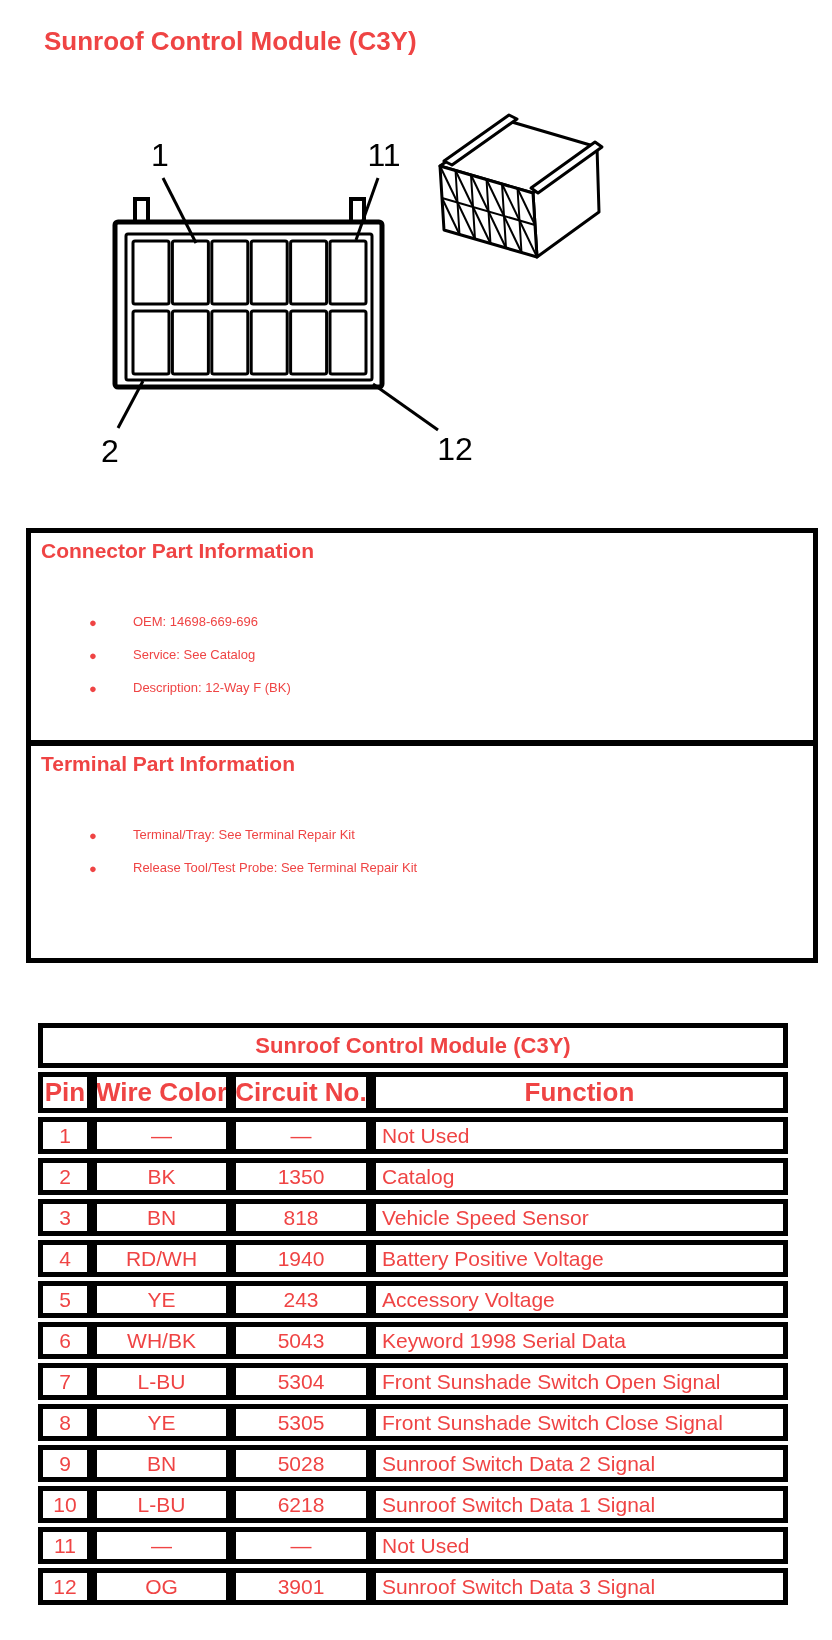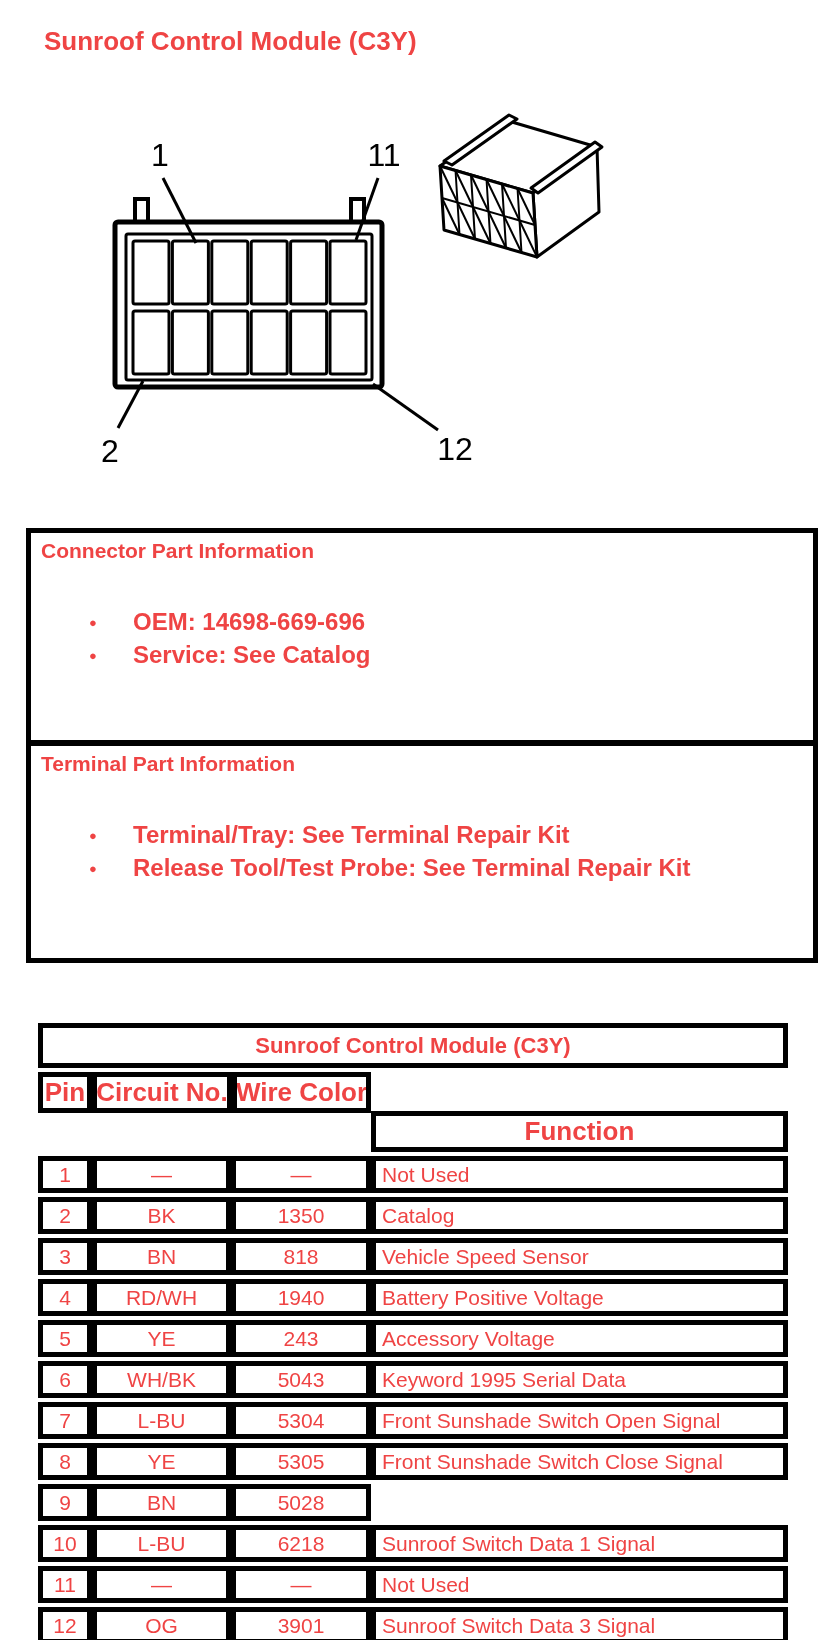--- a/index.html
+++ b/index.html
@@ -24,21 +24,21 @@
     width:792px; height:435px;
     border:5px solid #000; box-sizing:border-box;
     background:#fff;
   }
   .info-section { padding:6px 10px 0 10px; box-sizing:border-box; }
   .info-section.first { height:213px; border-bottom:6px solid #000; }
   .info-heading { margin:0; font-size:21px; font-weight:bold; }
   .info-list { list-style:none; margin:42px 0 0 0; padding:0; }
   .info-list li {
     position:relative; padding-left:92px;
-    font-size:24px; line-height:33px; white-space:nowrap;font-weight:bold;
+    font-size:13px; line-height:33px; white-space:nowrap;
   }
   .info-list li::before {
     content:"●"; position:absolute; left:48px; top:1px;
     font-size:13px; line-height:33px;
   }
   
   .pin-table { position:absolute; left:38px; top:1023px; width:750px; }
   .t-titlerow {
     border:5px solid #000; box-sizing:border-box;
     height:45px; margin-bottom:4px;
@@ -51,21 +51,21 @@
     border:5px solid #000; box-sizing:border-box;
     height:37px; background:#fff;
     display:flex; align-items:center; justify-content:center;
     font-size:21px; overflow:hidden; white-space:nowrap;
   }
   .t-row.header .cell { height:41px; font-weight:bold; font-size:26px; }
   .t-row .c0 { flex:0 0 54px; }
   .t-row .c1 { flex:0 0 139px; }
   .t-row .c2 { flex:0 0 140px; }
   .t-row .c3 { flex:1 1 auto; justify-content:flex-start; padding-left:6px; }
-  .t-row.header .c3 { justify-content:center; padding-left:0;margin-top:39px; }
+  .t-row.header .c3 { justify-content:center; padding-left:0; }
 </style>
 </head>
 <body>
 
 <div class="page">
 
   <div class="doc-title">Sunroof Control Module (C3Y)</div>
 
   <svg class="diagram-svg" width="832" height="500" viewBox="0 0 832 500">
 
@@ -132,37 +132,38 @@
         </g>
     </g>
   </svg>
 
   <div class="info-box">
     <div class="info-section first">
       <h2 class="info-heading">Connector Part Information</h2>
       <ul class="info-list">
           <li>OEM: 14698-669-696</li>
           <li>Service: See Catalog</li>
+          <li>Description: 12-Way F (BK)</li>
         </ul>
     </div>
     <div class="info-section">
       <h2 class="info-heading">Terminal Part Information</h2>
       <ul class="info-list">
           <li>Terminal/Tray: See Terminal Repair Kit</li>
           <li>Release Tool/Test Probe: See Terminal Repair Kit</li>
         </ul>
     </div>
   </div>
 
   <div class="pin-table">
     <div class="t-titlerow">Sunroof Control Module (C3Y)</div>
     <div class="t-row header">
       <div class="cell c0">Pin</div>
+      <div class="cell c1">Wire Color</div>
       <div class="cell c2">Circuit No.</div>
-      <div class="cell c1">Wire Color</div>
       <div class="cell c3">Function</div>
     </div>
     <div id="pinout-rows">
         <div class="t-row">
           <div class="cell c0">1</div>
           <div class="cell c1">—</div>
           <div class="cell c2">—</div>
           <div class="cell c3">Not Used</div>
         </div>
         <div class="t-row">
@@ -186,38 +187,39 @@
         <div class="t-row">
           <div class="cell c0">5</div>
           <div class="cell c1">YE</div>
           <div class="cell c2">243</div>
           <div class="cell c3">Accessory Voltage</div>
         </div>
         <div class="t-row">
           <div class="cell c0">6</div>
           <div class="cell c1">WH/BK</div>
           <div class="cell c2">5043</div>
-          <div class="cell c3">Keyword 1995 Serial Data</div>
+          <div class="cell c3">Keyword 1998 Serial Data</div>
         </div>
         <div class="t-row">
           <div class="cell c0">7</div>
           <div class="cell c1">L-BU</div>
           <div class="cell c2">5304</div>
           <div class="cell c3">Front Sunshade Switch Open Signal</div>
         </div>
         <div class="t-row">
           <div class="cell c0">8</div>
           <div class="cell c1">YE</div>
           <div class="cell c2">5305</div>
           <div class="cell c3">Front Sunshade Switch Close Signal</div>
         </div>
         <div class="t-row">
           <div class="cell c0">9</div>
           <div class="cell c1">BN</div>
           <div class="cell c2">5028</div>
+          <div class="cell c3">Sunroof Switch Data 2 Signal</div>
         </div>
         <div class="t-row">
           <div class="cell c0">10</div>
           <div class="cell c1">L-BU</div>
           <div class="cell c2">6218</div>
           <div class="cell c3">Sunroof Switch Data 1 Signal</div>
         </div>
         <div class="t-row">
           <div class="cell c0">11</div>
           <div class="cell c1">—</div>

